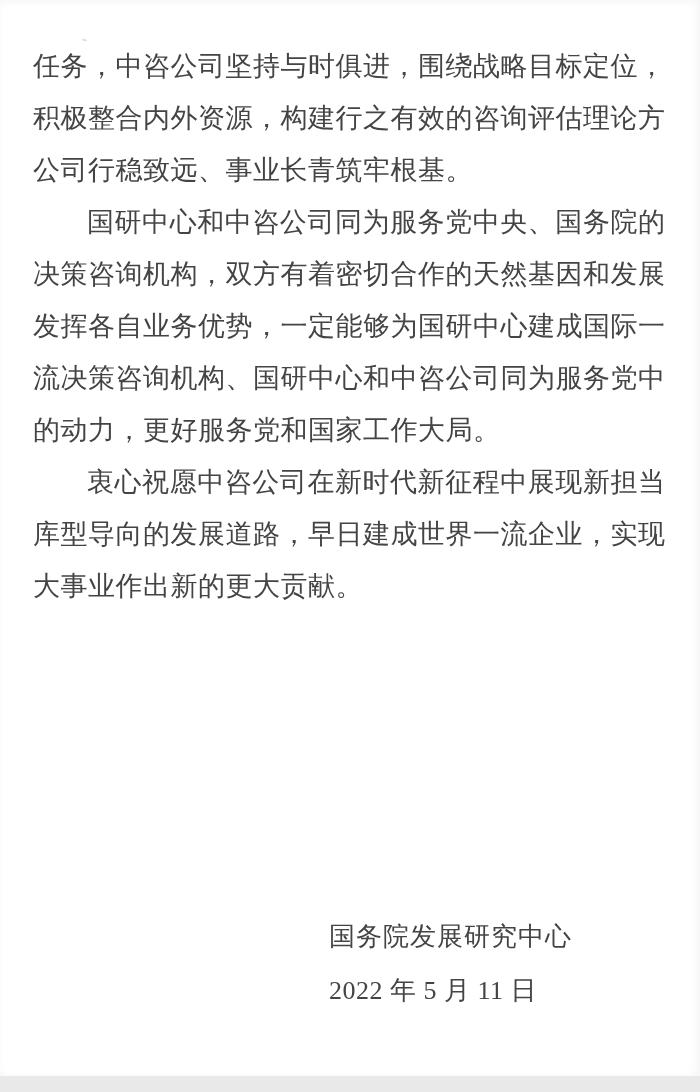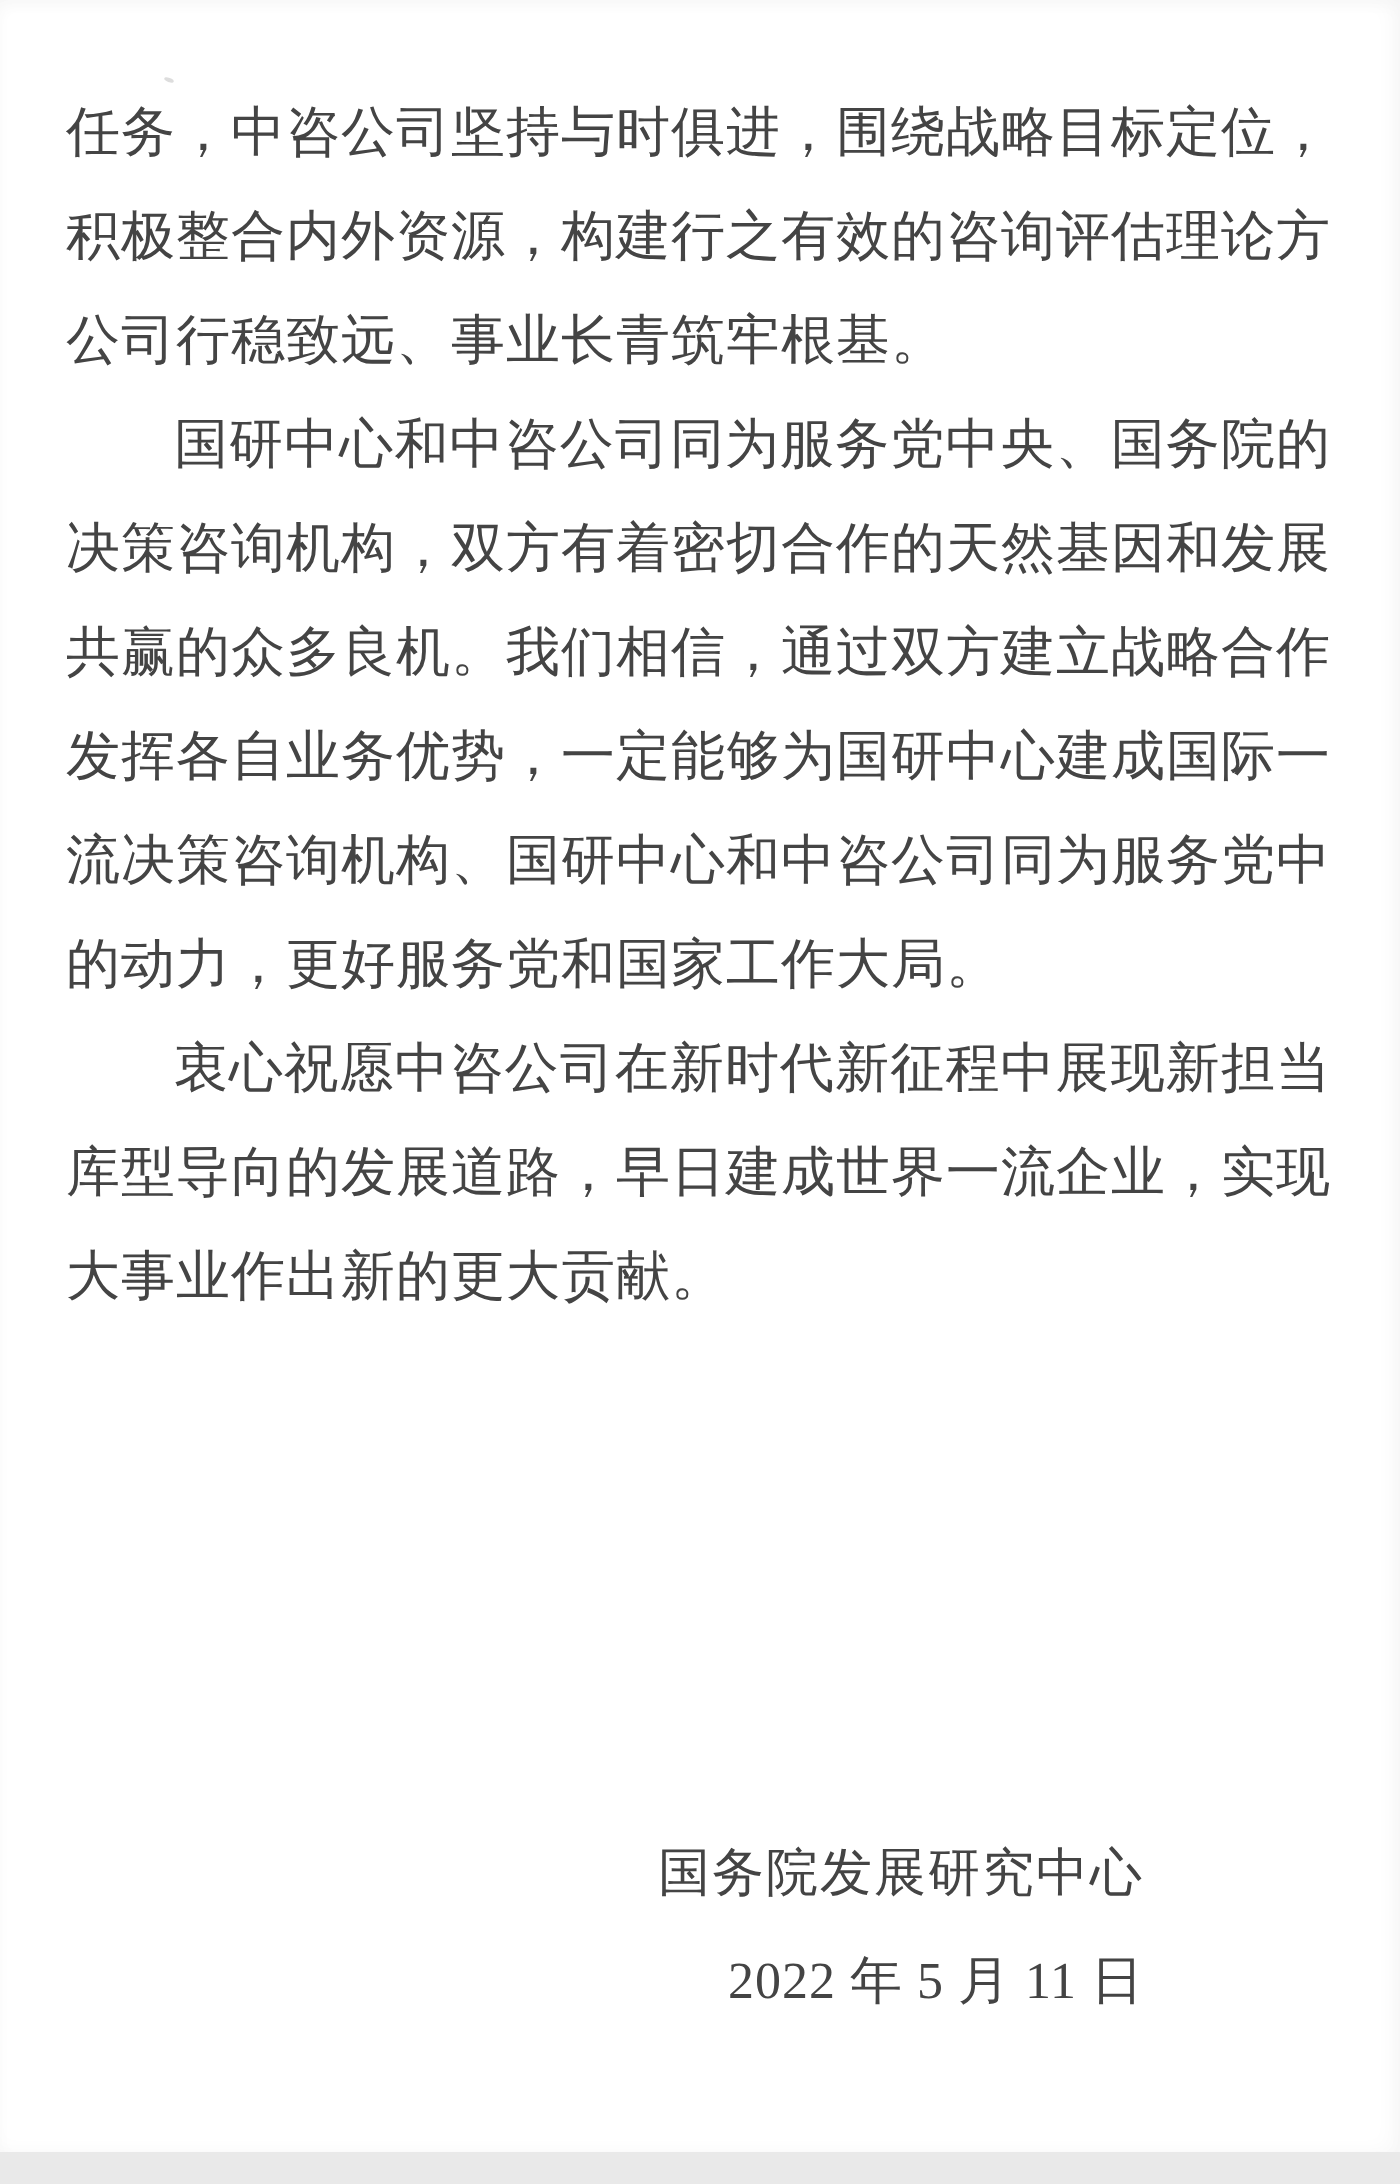--- a/index.html
+++ b/index.html
@@ -56,21 +56,21 @@
   }
   .signature {
     position: absolute;
     top: 910px;
     left: 0;
     right: 0;
   }
   .sig-inner {
     width: max-content;
     margin: 0 128px 0 auto;
-    text-align: right;
+    text-align: left;
     font-size: 26px;
   }
   .sig-org {
     line-height: 54px;
     letter-spacing: 1px;
   }
   .sig-date {
     line-height: 54px;
     letter-spacing: 0.5px;
   }
@@ -80,21 +80,20 @@
 
 <div class="page">
   <div class="smudge"></div>
 
   <div class="body-text">
     <div class="line">任务，中咨公司坚持与时俱进，围绕战略目标定位，</div>
     <div class="line">积极整合内外资源，构建行之有效的咨询评估理论方</div>
     <div class="line para-end">公司行稳致远、事业长青筑牢根基。</div>
     <div class="line indent">国研中心和中咨公司同为服务党中央、国务院的</div>
     <div class="line">决策咨询机构，双方有着密切合作的天然基因和发展</div>
-    <div class="line">共赢的众多良机。我们相信，通过双方建立战略合作</div>
     <div class="line">发挥各自业务优势，一定能够为国研中心建成国际一</div>
     <div class="line">流决策咨询机构、国研中心和中咨公司同为服务党中央</div>
     <div class="line para-end">的动力，更好服务党和国家工作大局。</div>
     <div class="line indent">衷心祝愿中咨公司在新时代新征程中展现新担当</div>
     <div class="line">库型导向的发展道路，早日建成世界一流企业，实现</div>
     <div class="line para-end">大事业作出新的更大贡献。</div>
   </div>
 
   <div class="signature">
     <div class="sig-inner">

